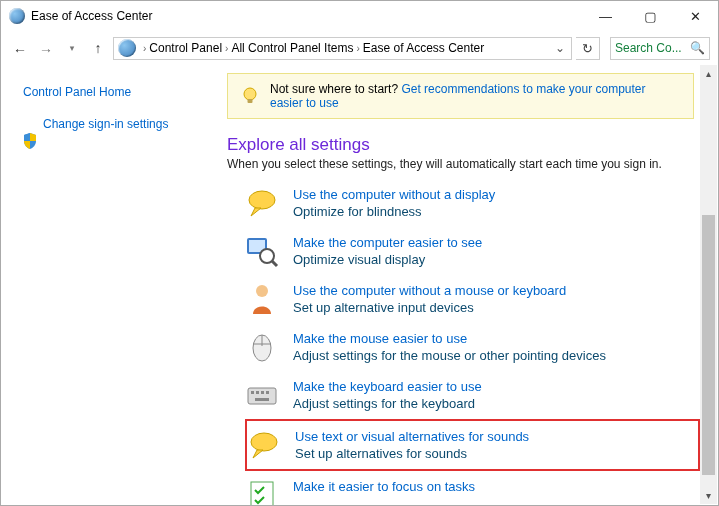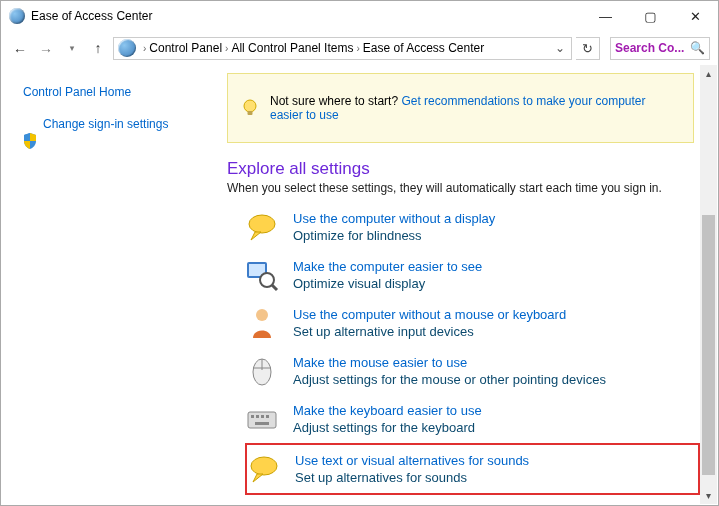--- a/index.html
+++ b/index.html
@@ -10,29 +10,29 @@
 .winbtns { margin-left: auto; display: flex; }
 .winbtn { width: 45px; height: 29px; display: flex; align-items: center; justify-content: center; font-size: 13px; color: #222; }
 .navbar { height: 34px; display: flex; align-items: center; padding: 0 8px; gap: 4px; border-top: 0; }
 .navbtn { width: 22px; height: 22px; display: flex; align-items: center; justify-content: center; color: #777; font-size: 14px; }
 .navbtn.enabled { color: #333; }
 .loc-icon { width: 18px; height: 18px; border-radius: 50%; background: radial-gradient(circle at 35% 35%, #8cc6f0, #3a7ab8); box-shadow: inset -1px -1px 1px rgba(0,0,0,.3), inset 1px 1px 1px rgba(255,255,255,.7); margin: 0 4px 0 2px; }
 .breadcrumb { display: flex; align-items: center; font-size: 12px; color: #000; flex: 1; height: 23px; border: 1px solid #ccc; padding: 0 2px; }
 .breadcrumb .sep { color: #666; padding: 0 3px; font-size: 10px; }
 .breadcrumb .crumb-dd { color: #555; padding: 0 4px; margin-left: auto; }
 .refresh { width: 24px; height: 23px; display: flex; align-items: center; justify-content: center; border: 1px solid #ccc; border-left: 0; font-size: 13px; color: #444; }
-.search { width: 100px; height: 23px; border: 1px solid #ccc; margin-left: 6px; display: flex; align-items: center; padding: 0 4px; color: #a21caf; font-size: 12px; font-weight: bold; }
+.search { width: 100px; height: 23px; border: 1px solid #ccc; margin-left: 6px; display: flex; align-items: center; padding: 0 4px; color: #15803d; font-size: 12px; }
 .search .mag { margin-left: auto; font-size: 12px; }
 .body { display: flex; height: calc(100% - 64px); }
 .sidebar { width: 220px; padding: 20px 12px 12px 22px; font-size: 12px; }
 .sidebar a { color: #0066cc; text-decoration: none; display: block; margin-bottom: 18px; }
 .sidebar .shield-row { display: flex; align-items: flex-end; gap: 6px; }
 .shield-icon { width: 14px; height: 16px; }
 .content { flex: 1; position: relative; overflow: hidden; padding-right: 18px; }
-.hintbox { margin: 8px 6px 16px 6px; border: 1px solid #ebe287; background: #fdfae3; padding: 20px 12px; display: flex; align-items: center; gap: 10px; font-size: 12px; }
+.hintbox { margin: 8px 6px 16px 6px; border: 1px solid #ebe287; background: #fdfae3; padding: 8px 12px; display: flex; align-items: center; gap: 10px; font-size: 12px; }
 .bulb { width: 20px; height: 20px; flex-shrink: 0; }
 .hintbox a { color: #0066cc; text-decoration: none; }
 h2.explore { color: #6d28d9; font-size: 17px; font-weight: 400; margin: 6px 0 2px 6px; }
 .subtext { font-size: 12px; color: #222; margin: 1px 0 8px 6px; }
 .options { padding-left: 24px; }
 .opt { display: flex; align-items: flex-start; gap: 14px; padding: 7px 4px 7px 0; }
 .opt .ico { width: 34px; height: 34px; flex-shrink: 0; display: flex; align-items: center; justify-content: center; }
 .opt .txt { font-size: 13px; padding-top: 1px; }
 .opt .txt a { color: #0066cc; text-decoration: none; display: block; margin-bottom: 2px; }
 .opt .txt .desc { color: #0c4a6e; }

